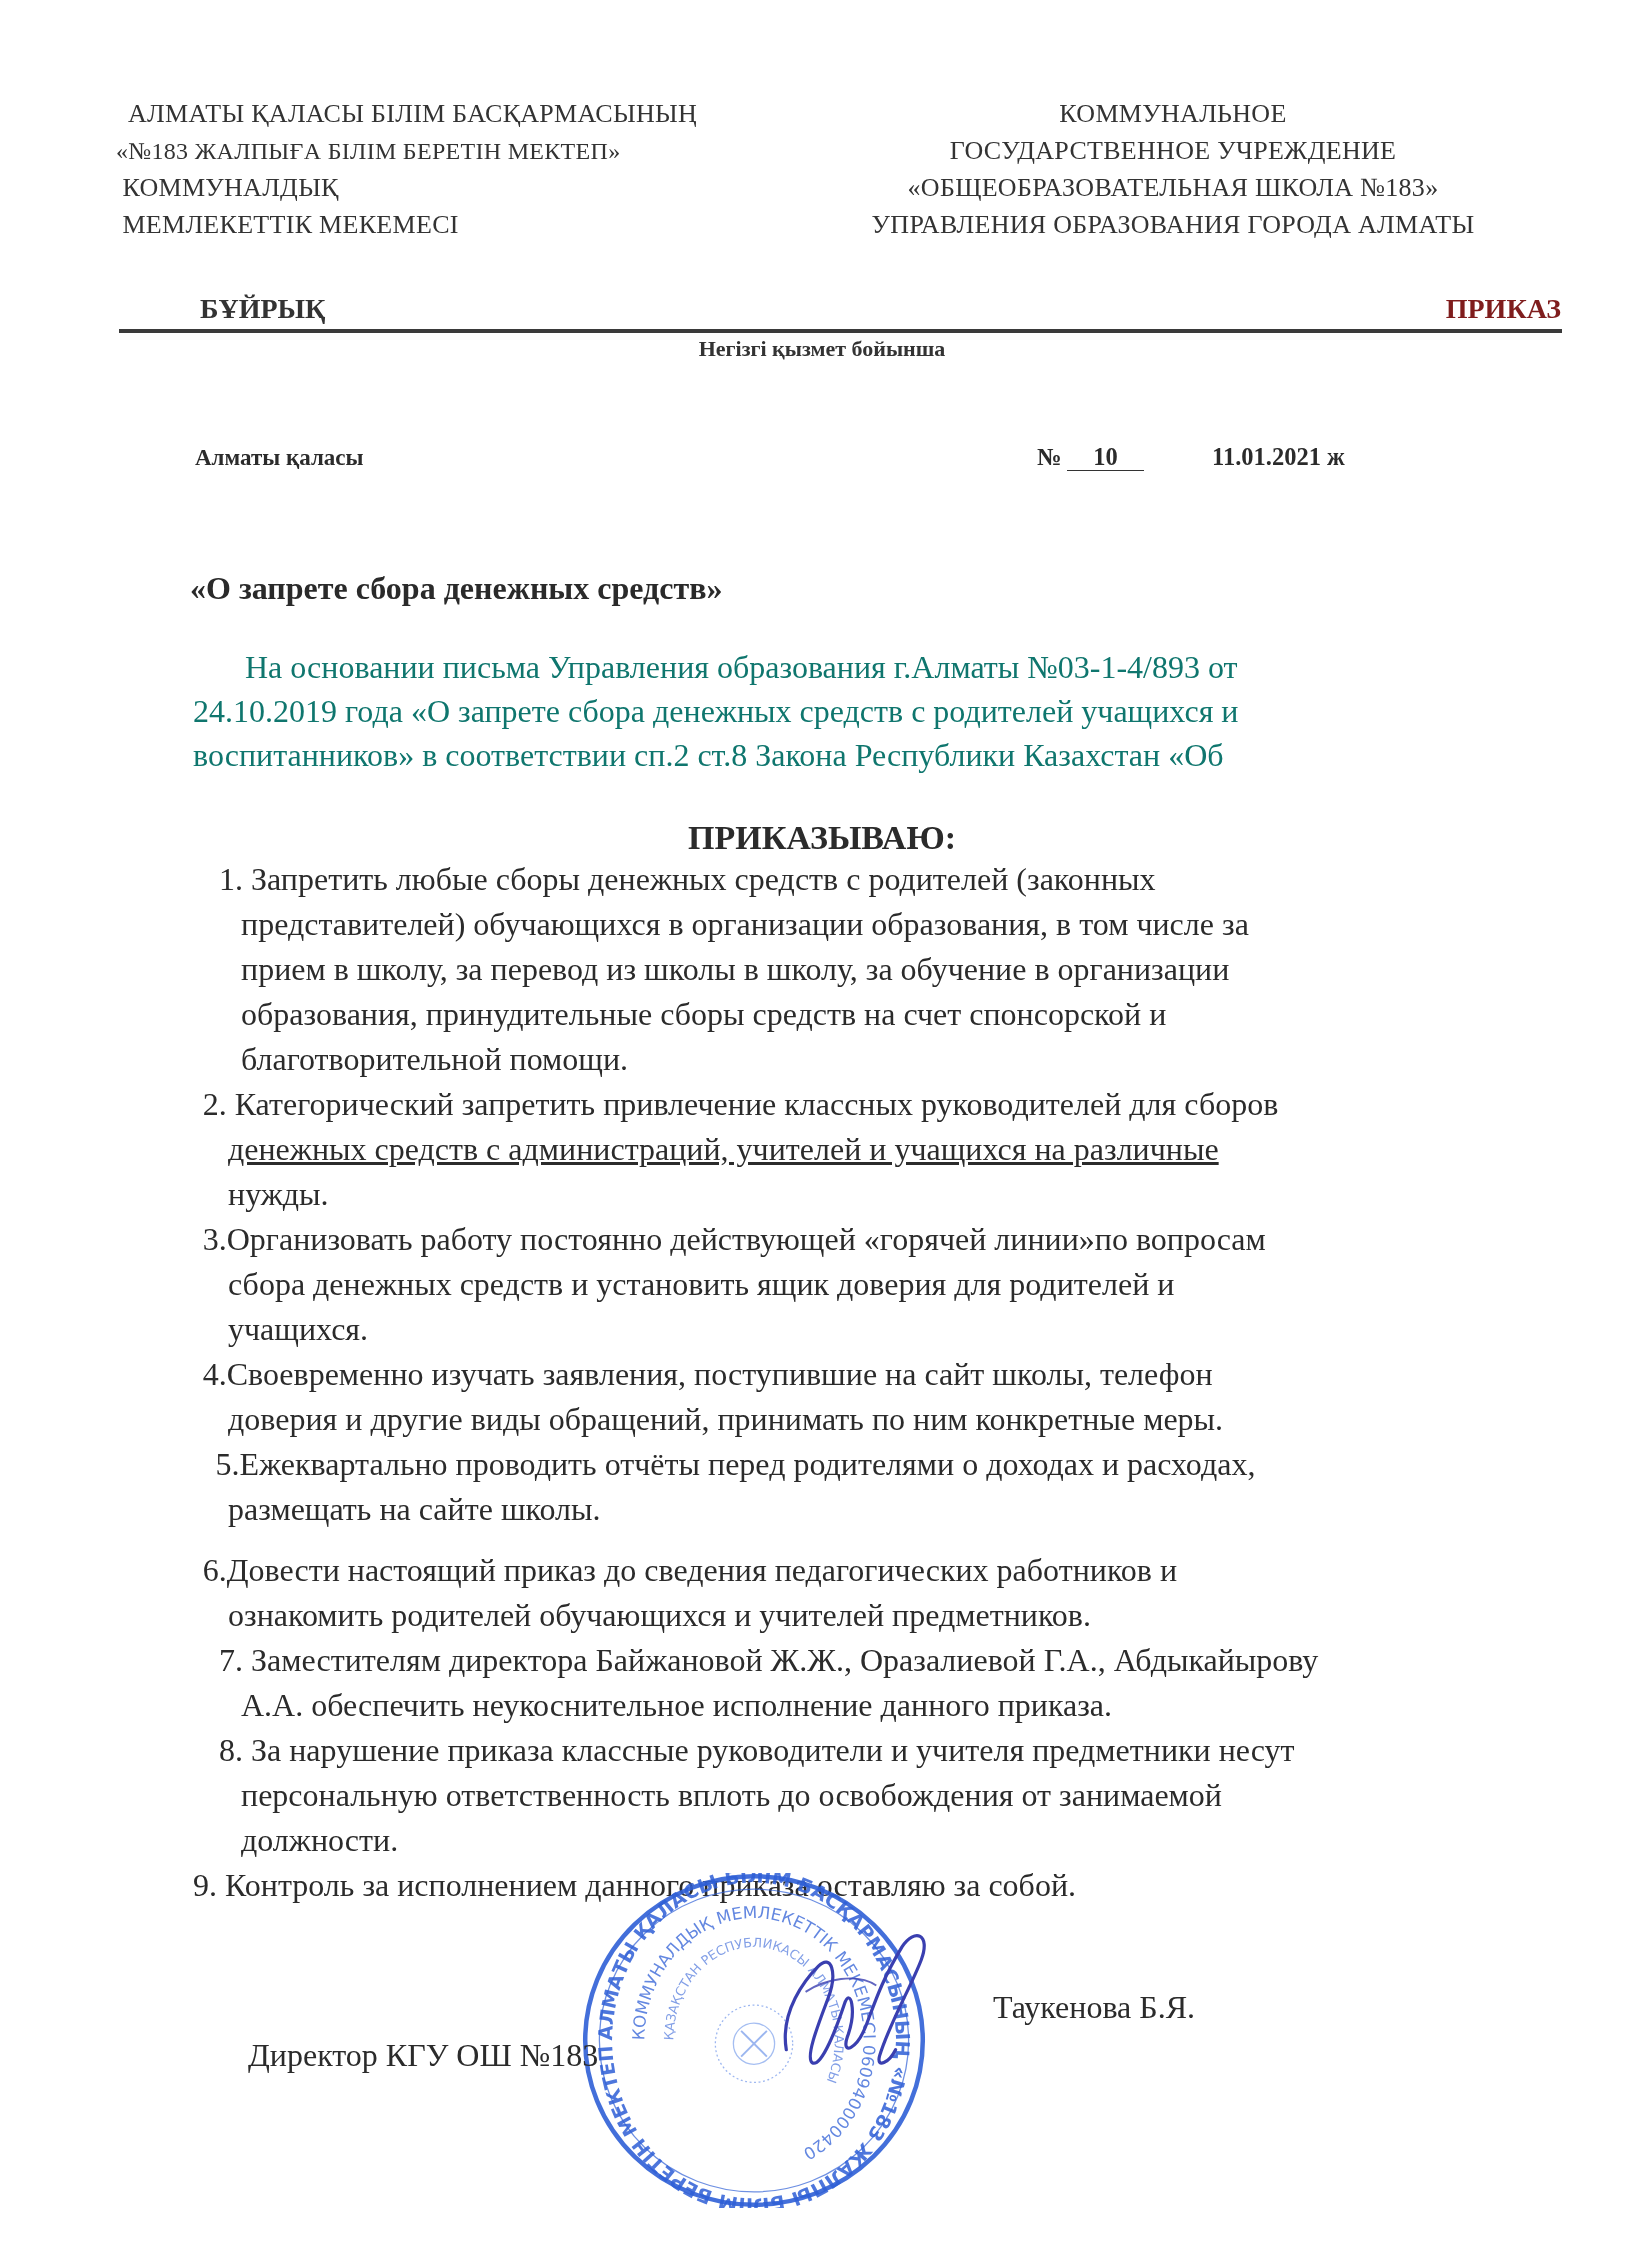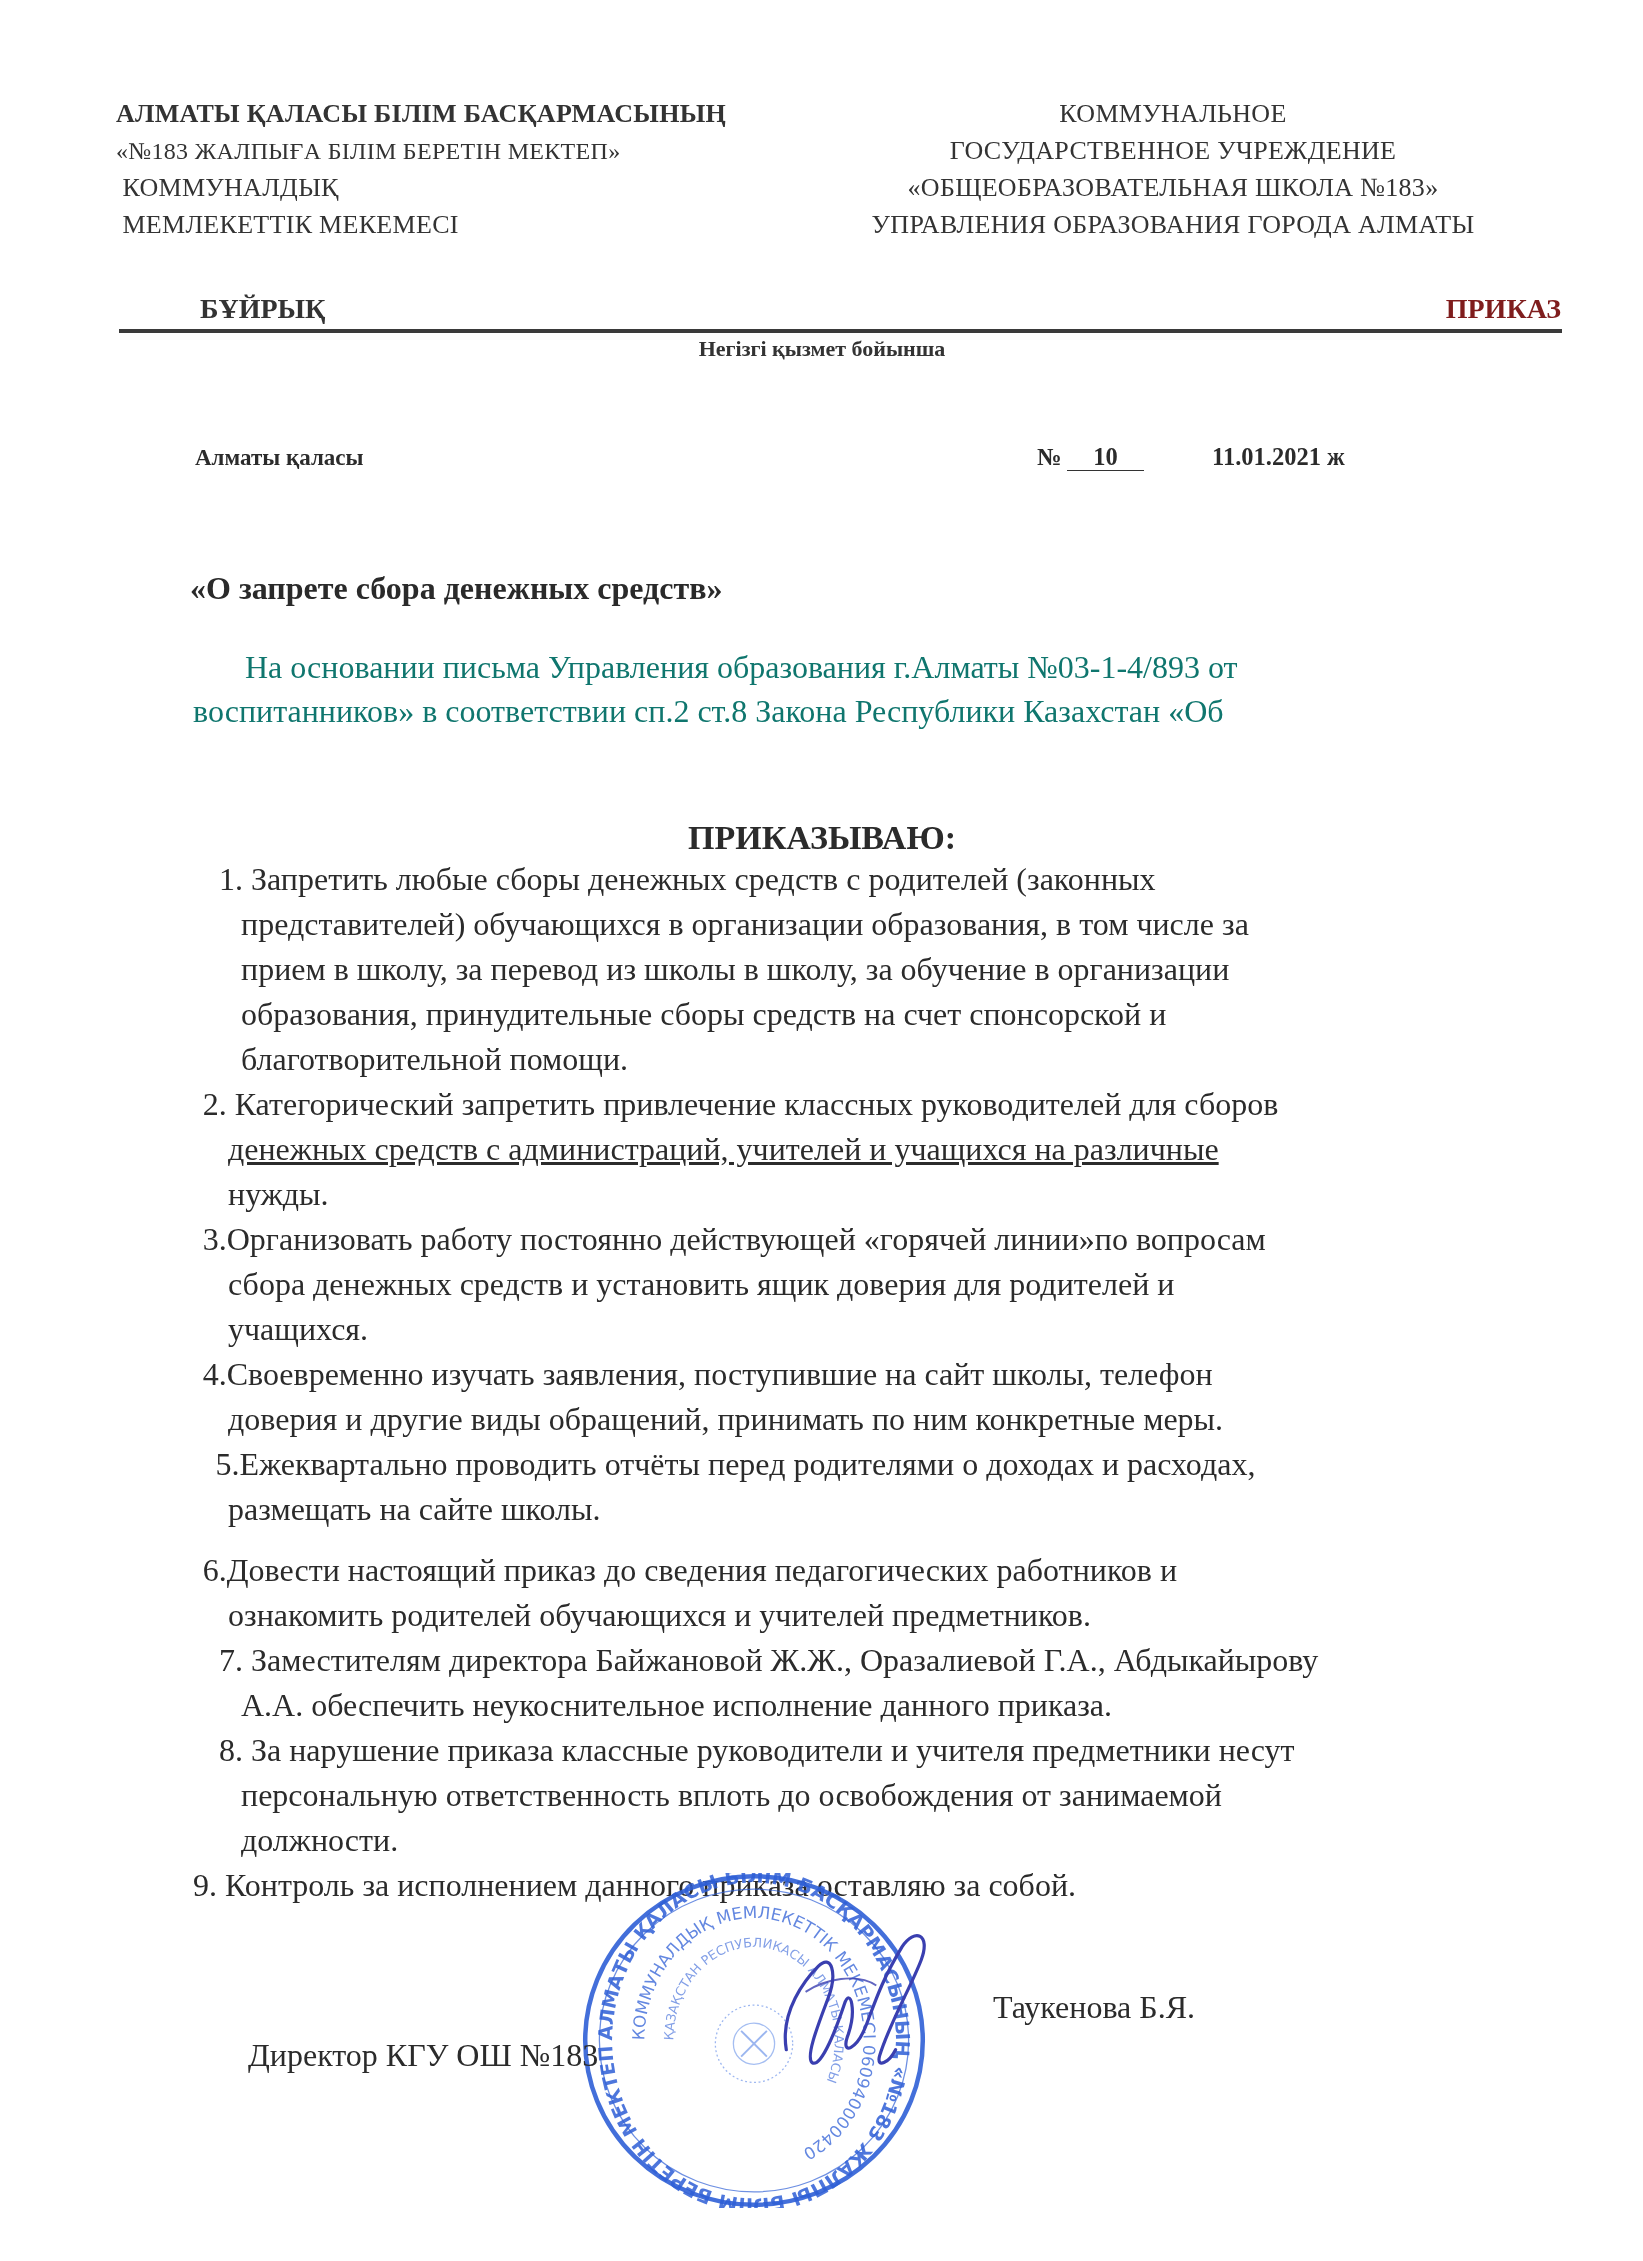--- a/index.html
+++ b/index.html
@@ -5,21 +5,21 @@
   html, body { margin: 0; padding: 0; background: #ffffff; }
   body {
     width: 1644px; height: 2261px; position: relative; overflow: hidden;
     font-family: "Liberation Serif", "DejaVu Serif", serif; color: #2b2b2b;
   }
   .abs { position: absolute; white-space: nowrap; }
 
   
   .hdr { font-size: 26px; line-height: 34px; color: #333; letter-spacing: 0.3px; }
   .hdr-left { left: 116px; top: 97px; }
-  .hdr-left .l1 { margin-left: 0; font-weight: bold; }
+  .hdr-left .l1 { margin-left: 12px; }
   .hdr-left .l2 { margin-left: 0; font-size: 24px; font-family: Liberation Serif, serif; }
   .hdr-left .l3 { margin-left: 6.4px; }
   .hdr-left .l4 { margin-left: 6.4px; }
   .hdr-left div { height: 37px; }
   .hdr-right { left: 825px; top: 97px; text-align: center; width: 696px; }
   .hdr-right div { height: 37px; }
 
   
   .order-line { left: 119px; top: 329px; width: 1443px; height: 3.9px; background: #3a3a3a; }
   .order-kz { left: 200px; top: 293px; font-size: 28px; font-weight: bold; color: #333; }
@@ -74,20 +74,21 @@
 
 <div class="abs city">Алматы қаласы</div>
 <div class="abs num-label">№</div>
 <div class="abs num-val">10</div>
 <div class="abs date">11.01.2021 ж</div>
 
 <div class="abs doc-title">«О запрете сбора денежных средств»</div>
 
 <div class="abs body-text pre">
   <div class="indent">На основании письма Управления образования г.Алматы  №03-1-4/893  от</div>
+  <div>24.10.2019 года «О запрете сбора денежных средств с родителей учащихся и</div>
   <div>воспитанников» в соответствии сп.2 ст.8 Закона Республики Казахстан «Об</div>
 </div>
 
 <div class="abs order-word">ПРИКАЗЫВАЮ:</div>
 
 <div class="abs items" id="items">
     <div class="item-line" style="padding-left: 26px;"><span>1.</span><span> </span><span>Запретить любые сборы денежных средств с родителей (законных</span></div>
     <div class="item-line" style="padding-left: 48px;"><span>представителей) обучающихся в организации образования, в том числе за</span></div>
     <div class="item-line" style="padding-left: 48px;"><span>прием в школу, за перевод из школы в школу, за обучение в организации</span></div>
     <div class="item-line" style="padding-left: 48px;"><span>образования, принудительные сборы средств на счет спонсорской и</span></div>

